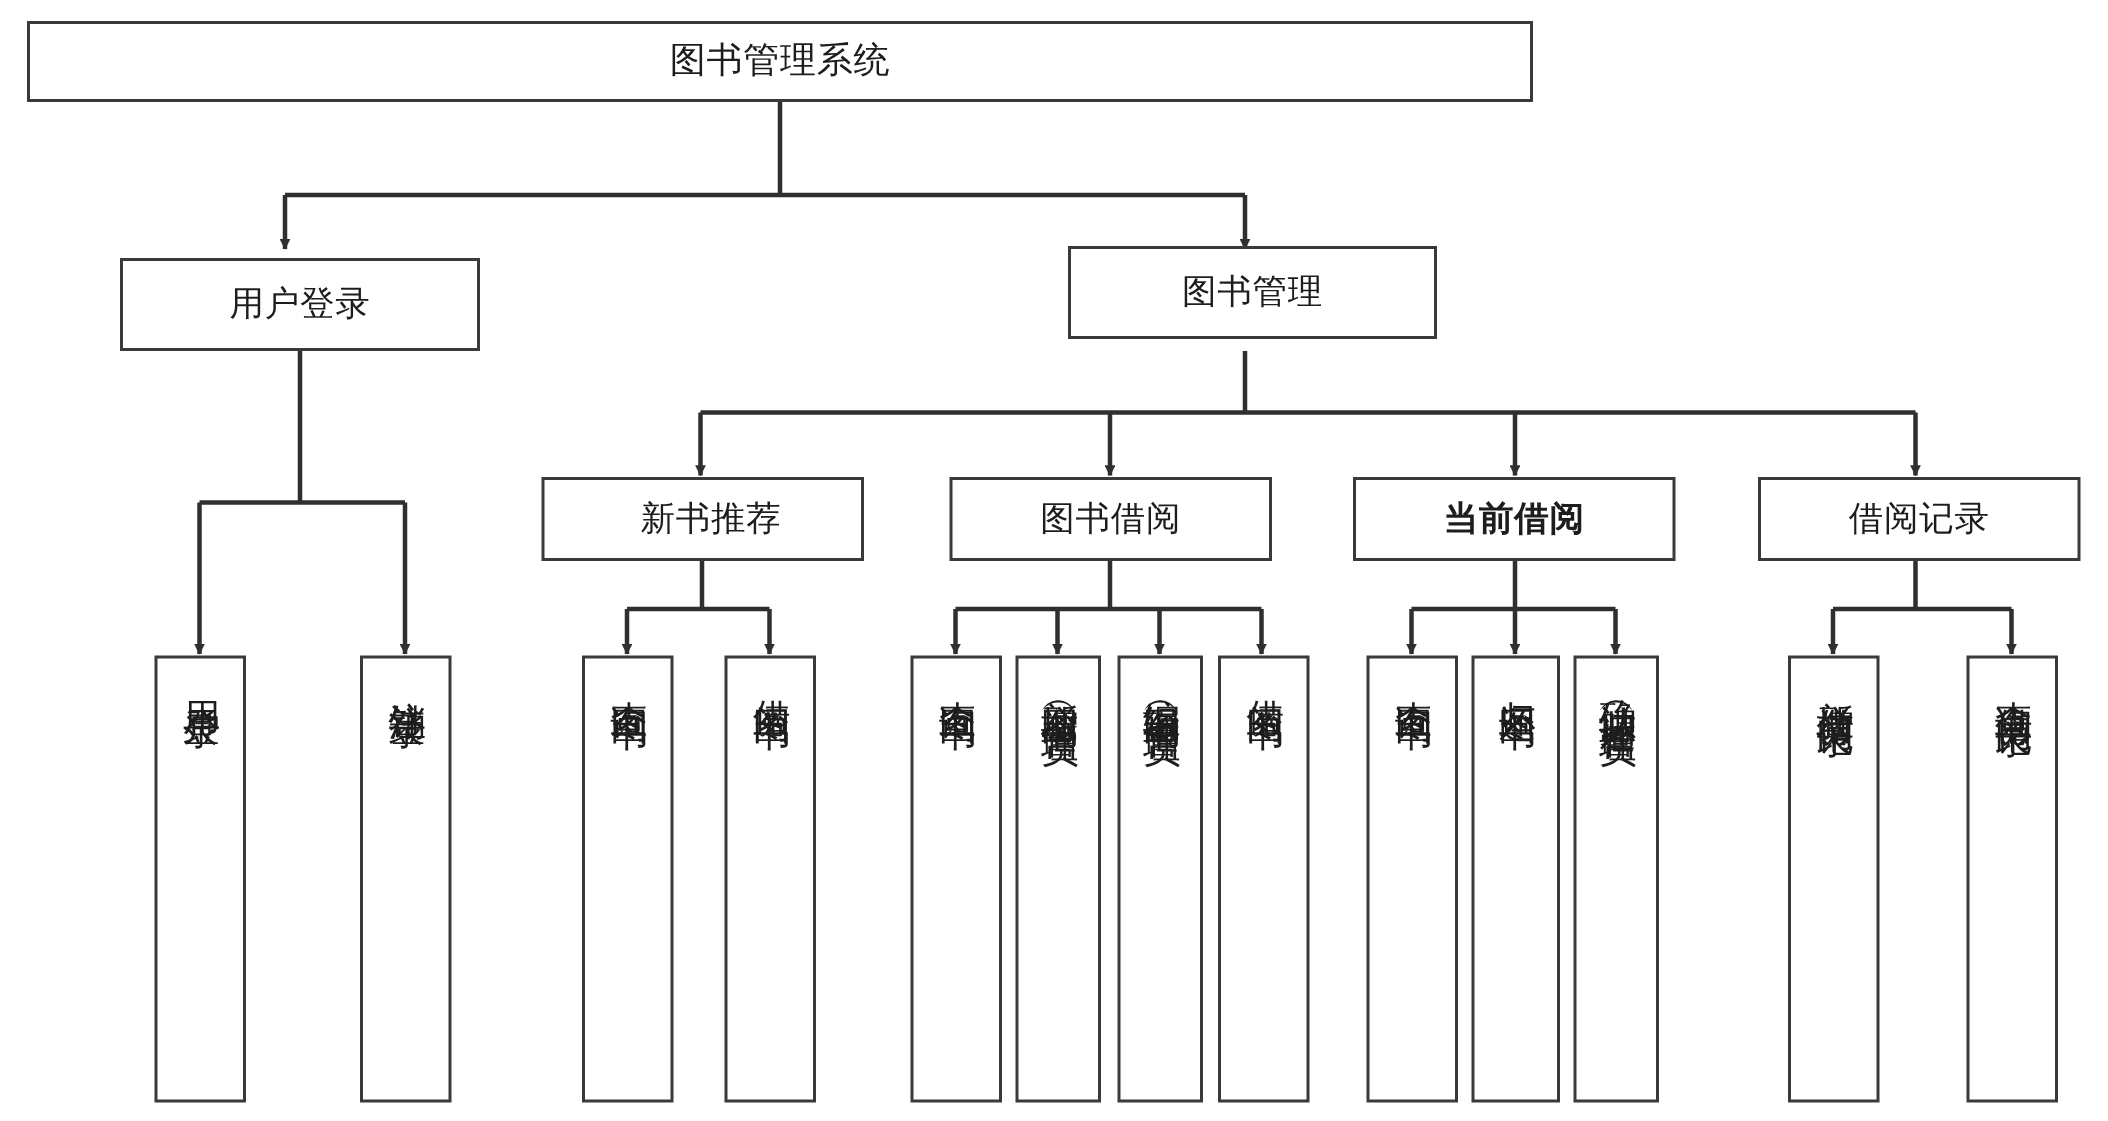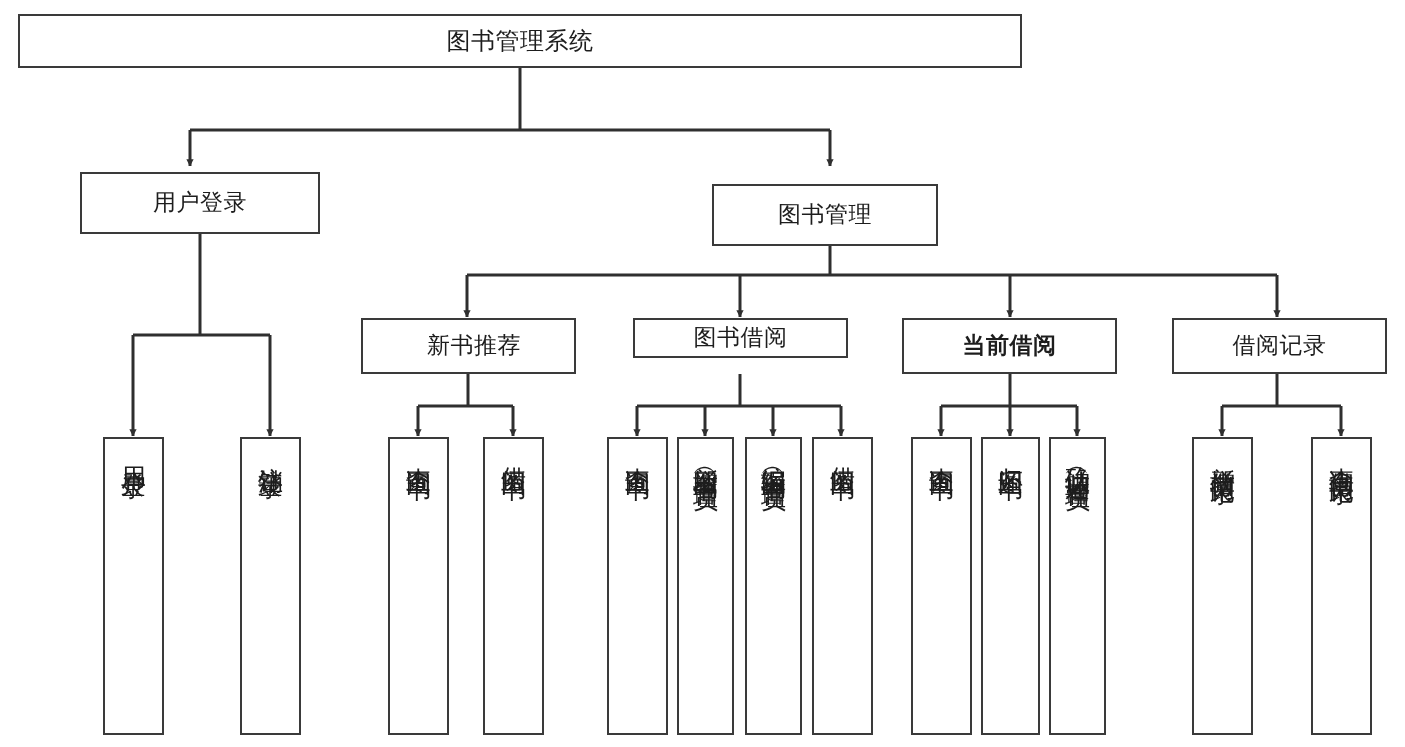--- a/index.html
+++ b/index.html
@@ -124,29 +124,29 @@
   </svg>
 
   <div class="node h root" style="left:18px; top:14px; width:1004px; height:54px;">
     <span class="label">图书管理系统</span>
   </div>
 
   <div class="node h" style="left:80px; top:172px; width:240px; height:62px;">
     <span class="label">用户登录</span>
   </div>
 
-  <div class="node h" style="left:712px; top:184px; width:226px; height:62px;">
+  <div class="node h" style="left:712px; top:164px; width:246px; height:62px;">
     <span class="label">图书管理</span>
   </div>
 
   <div class="node h" style="left:361px; top:318px; width:215px; height:56px;padding-left:11px;">
     <span class="label">新书推荐</span>
   </div>
 
-  <div class="node h" style="left:633px; top:318px; width:215px; height:40px;">
+  <div class="node h" style="left:633px; top:318px; width:215px; height:56px;">
     <span class="label">图书借阅</span>
   </div>
 
   <div class="node h" style="left:902px; top:318px; width:215px; height:56px;font-weight:bold;">
     <span class="label">当前借阅</span>
   </div>
 
   <div class="node h" style="left:1172px; top:318px; width:215px; height:56px;">
     <span class="label">借阅记录</span>
   </div>

